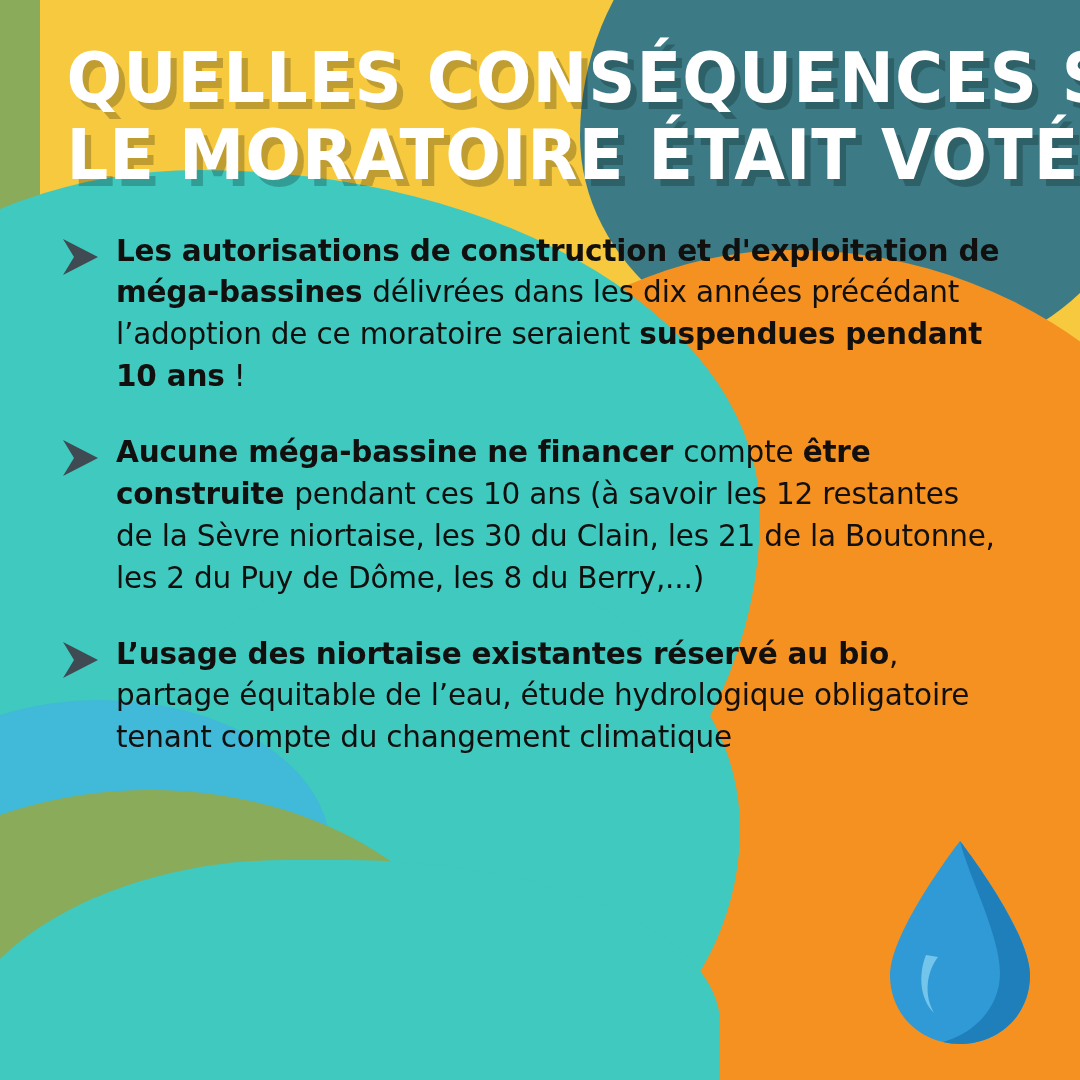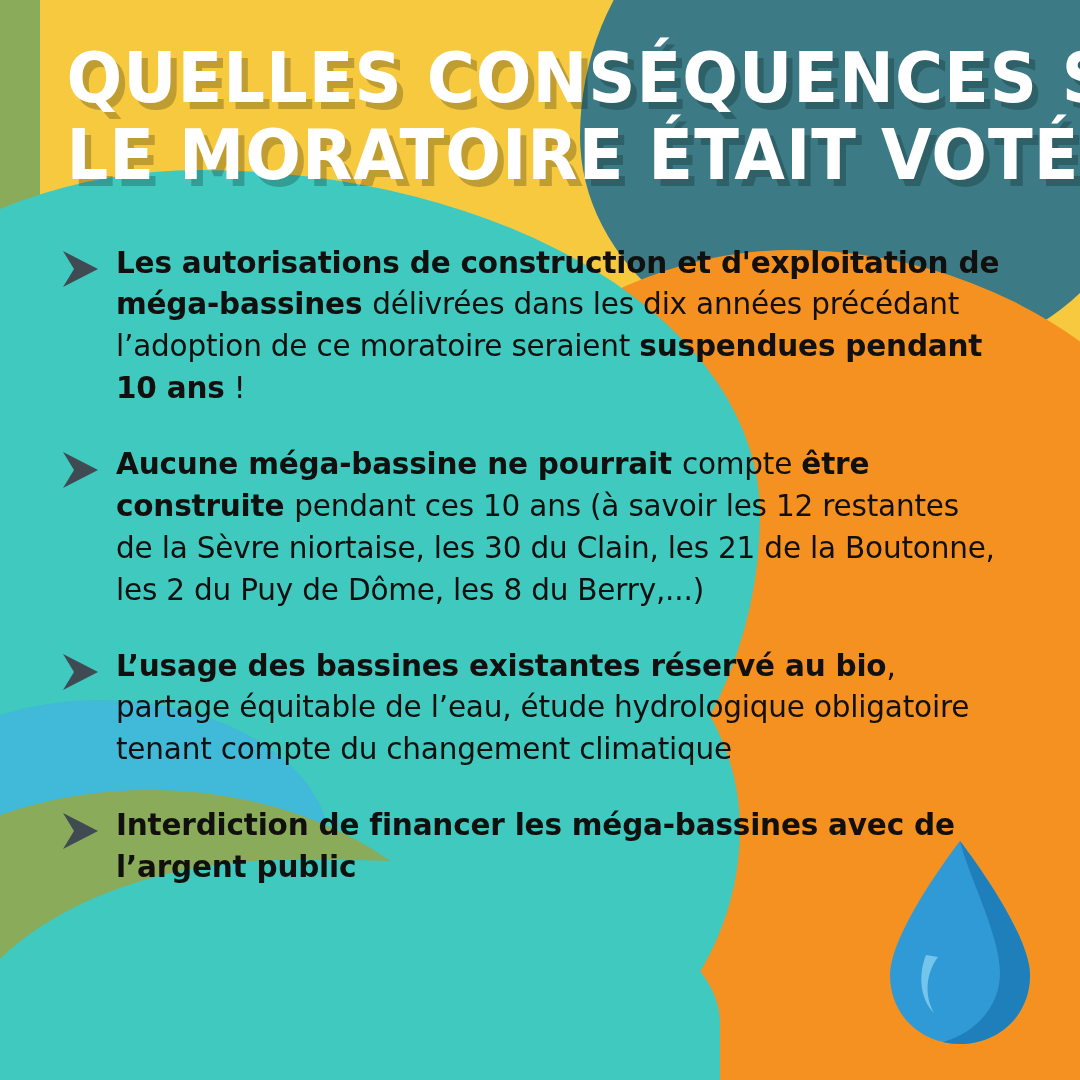--- a/index.html
+++ b/index.html
@@ -156,21 +156,21 @@
     transform: scaleX(1.04);
     transform-origin: left center;
   }
   .title-line {
     display: block;
     white-space: nowrap;
   }
   .title-line.l2 { margin-top: 8px; }
 
   .bullets {
-    margin: 52px 0 0 0;
+    margin: 40px 0 0 0;
     padding: 0 78px 0 60px;
   }
 
   .bullet {
     display: flex;
     align-items: flex-start;
     margin-bottom: 34px;
   }
   .bullet:last-child { margin-bottom: 0; }
 
@@ -233,37 +233,29 @@
         <div class="btext">
           <b>Les autorisations de construction et d'exploitation de méga-bassines </b><span class="nb">délivrées dans les dix années précédant l’adoption de ce moratoire seraient </span><b>suspendues pendant 10 ans</b><span class="nb"> !</span>
         </div>
       </div>
 
       <div class="bullet">
         <svg class="chevron" viewBox="0 0 44 40">
           <path d="M3 2 L38 20 L3 38 L14 20 Z" fill="#3f4a52"></path>
         </svg>
         <div class="btext">
-          <b>Aucune méga-bassine ne pourrait </b><span class="nb">compte </span><b>être construite </b><span class="nb">pendant ces 10 ans (à savoir les 12 restantes de la Sèvre niortaise, les 30 du Clain, les 21 de la Boutonne, les 2 du Puy de Dôme, les 8 du Berry,...)</span>
+          <b>Aucune méga-bassine ne financer </b><span class="nb">compte </span><b>être construite </b><span class="nb">pendant ces 10 ans (à savoir les 12 restantes de la Sèvre niortaise, les 30 du Clain, les 21 de la Boutonne, les 2 du Puy de Dôme, les 8 du Berry,...)</span>
         </div>
       </div>
 
       <div class="bullet">
         <svg class="chevron" viewBox="0 0 44 40">
           <path d="M3 2 L38 20 L3 38 L14 20 Z" fill="#3f4a52"></path>
         </svg>
         <div class="btext">
-          <b>L’usage des bassines existantes réservé au bio</b><span class="nb">, partage équitable de l’eau, étude hydrologique obligatoire tenant compte du changement climatique</span>
+          <b>L’usage des niortaise existantes réservé au bio</b><span class="nb">, partage équitable de l’eau, étude hydrologique obligatoire tenant compte du changement climatique</span>
         </div>
       </div>
 
-      <div class="bullet">
-        <svg class="chevron" viewBox="0 0 44 40">
-          <path d="M3 2 L38 20 L3 38 L14 20 Z" fill="#3f4a52"></path>
-        </svg>
-        <div class="btext">
-          <b>Interdiction de financer les méga-bassines avec de l’argent public</b>
-        </div>
-      </div>
 
     </div>
   </div>
 </div>
 
 </body></html>

